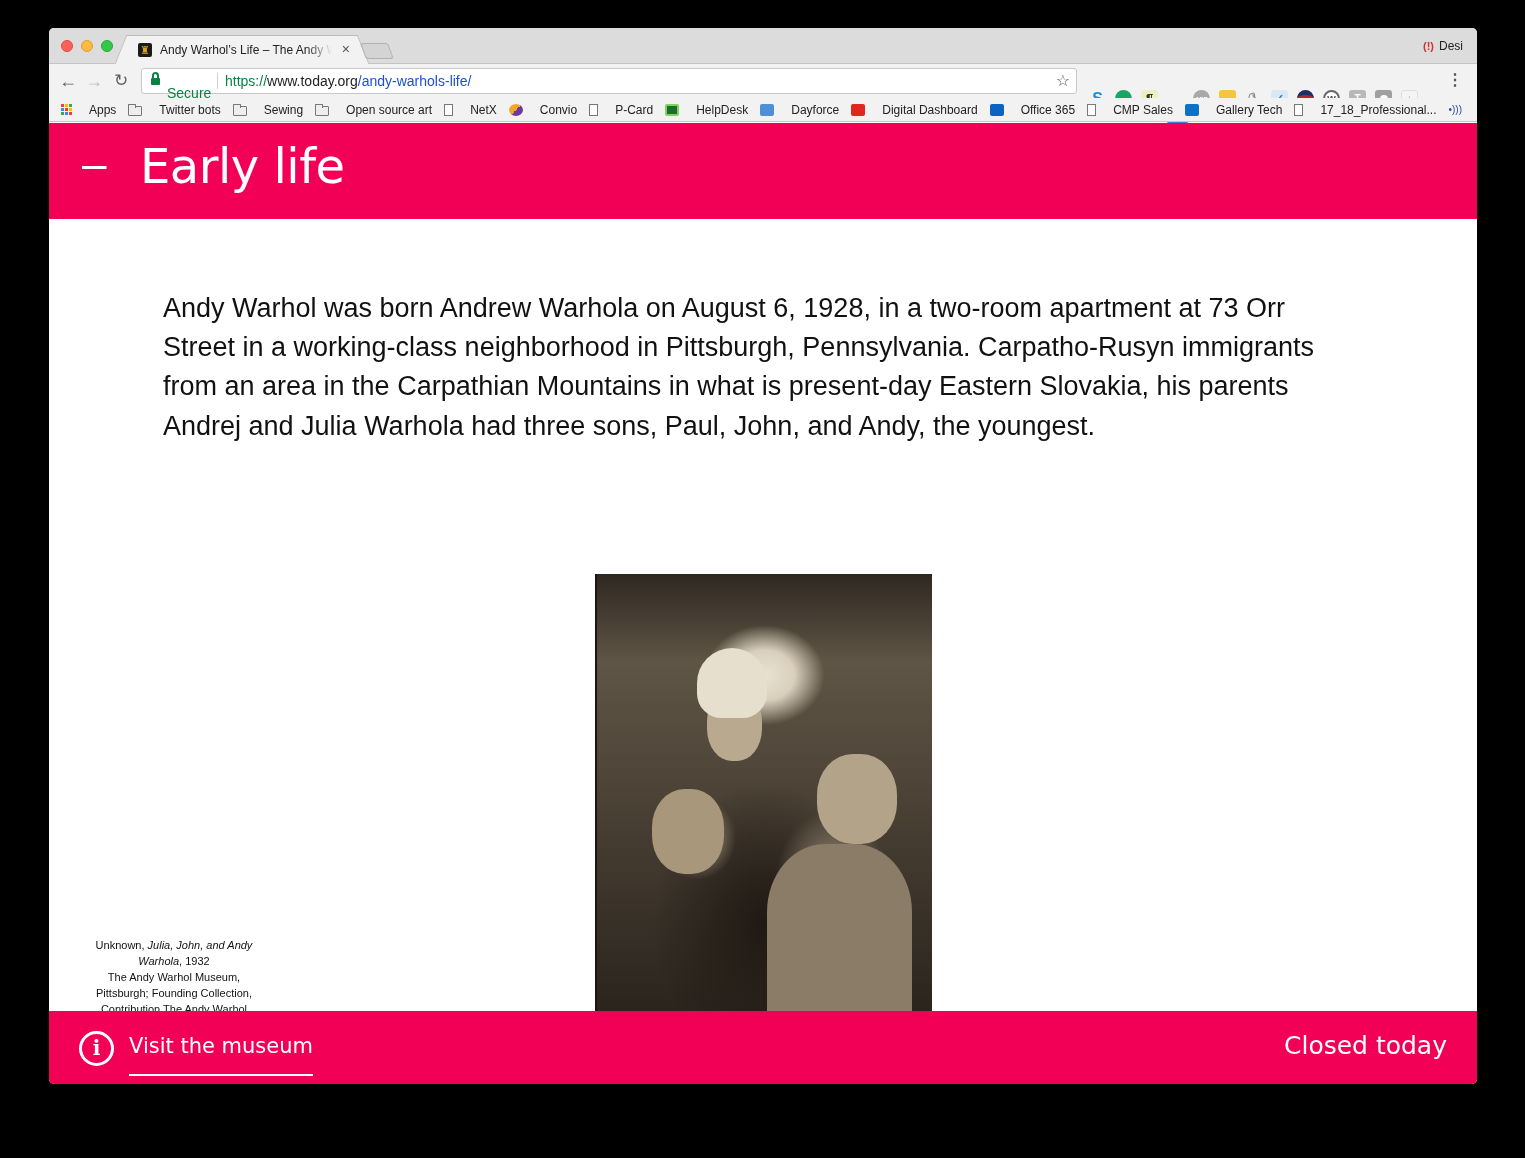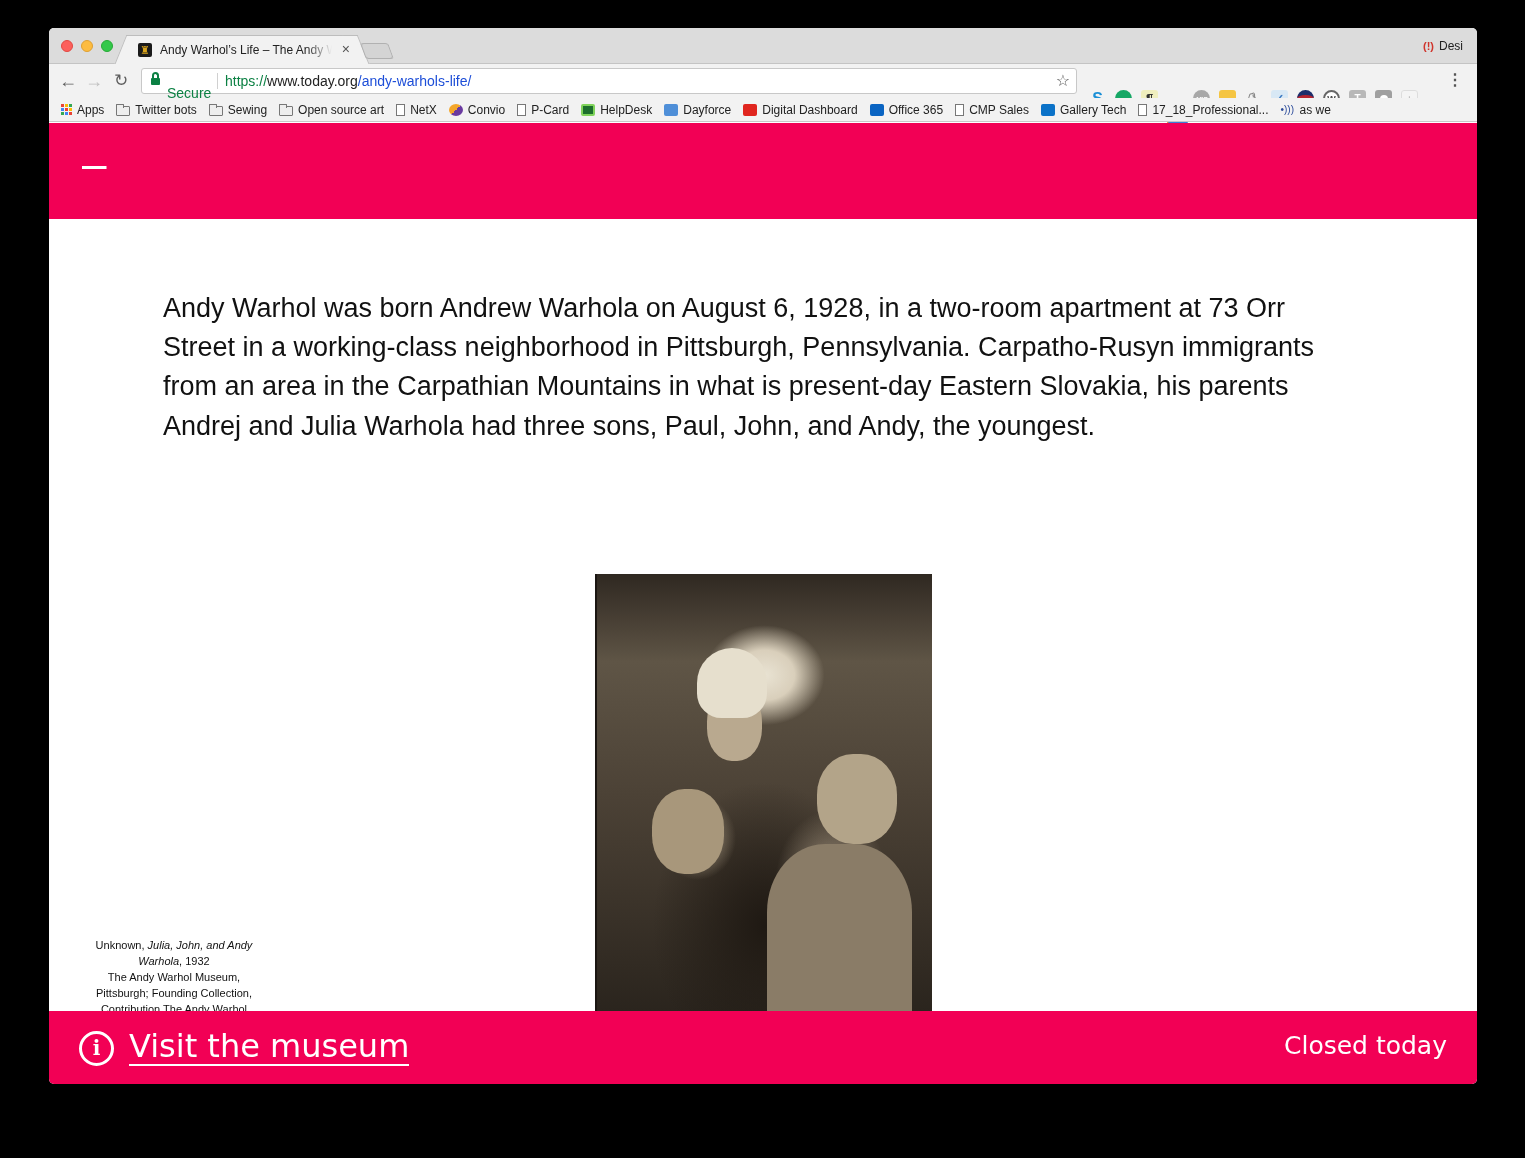--- a/index.html
+++ b/index.html
@@ -88,21 +88,21 @@
     .ext .badge.dark { background: #555; }
     .menu-dots { position: absolute; right: 14px; top: 5px; font-size: 16px; color: #555; line-height: 22px; font-weight: bold; }
 
     
     .bookmarks {
       position: absolute; left: 0; top: 70px; width: 100%; height: 24px;
       background: #f2f2f2; border-bottom: 1px solid #c8c8c8;
       display: flex; align-items: center; padding-left: 12px; gap: 0;
       font-size: 12px; color: #222; white-space: nowrap; overflow: hidden;
     }
-    .bm { display: flex; align-items: center; gap: 5px; margin-right: 12px; height: 20px; }
+    .bm { display: flex; align-items: center; gap: 17px; margin-right: 12px; height: 20px; }
     .bm-icon { width: 14px; height: 12px; display: inline-block; position: relative; flex: 0 0 auto; }
     .ic-apps { display: grid; grid-template-columns: repeat(3, 3px); gap: 1px; width: 11px; height: 11px; }
     .ic-apps span { width: 3px; height: 3px; }
     .ic-folder { border: 1px solid #777; border-radius: 1px; background: #eee; height: 10px; margin-top: 2px; }
     .ic-folder::before { content: ""; position: absolute; left: -1px; top: -3px; width: 6px; height: 3px; border: 1px solid #777; border-bottom: none; background: #eee; border-radius: 1px 1px 0 0; }
     .ic-page { width: 9px; height: 12px; border: 1px solid #777; background: #fff; }
     .ic-color { border-radius: 2px; }
 
     
     .page { position: absolute; left: 0; top: 95px; width: 1428px; height: 961px; background: #fff; overflow: hidden; }
@@ -144,22 +144,22 @@
     .footer-bar {
       position: absolute; left: 0; top: 888px; width: 100%; height: 73px;
       background: #f20055; color: #fff;
     }
     .info-icon {
       position: absolute; left: 30px; top: 20px; width: 35px; height: 35px;
       border: 3px solid #fff; border-radius: 50%;
       font-family: "DejaVu Serif", serif; font-weight: bold; font-size: 20px; line-height: 29px; text-align: center;
     }
     .visit-link {
-      position: absolute; left: 80px; top: 18px; font-size: 32px; line-height: 34px;
-      color: #fff; text-decoration: none; border-bottom: 2px solid #fff; padding-bottom: 1px;
+      position: absolute; left: 80px; top: 18px; font-size: 21px; line-height: 34px;
+      color: #fff; text-decoration: none; border-bottom: 2px solid #fff; padding-bottom: 11px;
       font-family: "DejaVu Sans", sans-serif; font-weight: normal;
     }
     .hours-status {
       position: absolute; right: 30px; top: 18px; font-size: 25px; line-height: 34px;
       font-family: "DejaVu Sans", sans-serif;
     }
   </style>
 </head>
 <body>
 
@@ -296,20 +296,21 @@
     </div>
     <div class="bm">
       <span class="bm-icon" style="color:#2a4a9a;font-size:10px;line-height:12px;">•)))</span>
       <span>as we</span>
     </div>
   </div>
 
   <div class="page">
     <div class="header-bar">
       <span class="collapse-btn">–</span>
+      <h1 class="section-title">Early life</h1>
     </div>
 
     <p class="body-text">Andy Warhol was born Andrew Warhola on August 6, 1928, in a two-room apartment at 73 Orr Street in a working-class neighborhood in Pittsburgh, Pennsylvania. Carpatho-Rusyn immigrants from an area in the Carpathian Mountains in what is present-day Eastern Slovakia, his parents Andrej and Julia Warhola had three sons, Paul, John, and Andy, the youngest.</p>
 
     <div class="photo" title="Sepia photograph of Julia Warhola with sons John and Andy">
       <div class="photo-coat"></div>
       <div class="photo-face"></div>
       <div class="photo-hat"></div>
       <div class="photo-child1"></div>
       <div class="photo-child2"></div>

